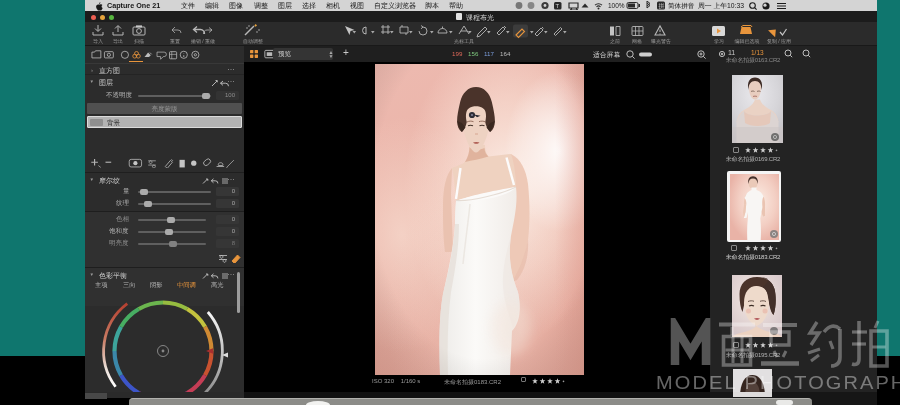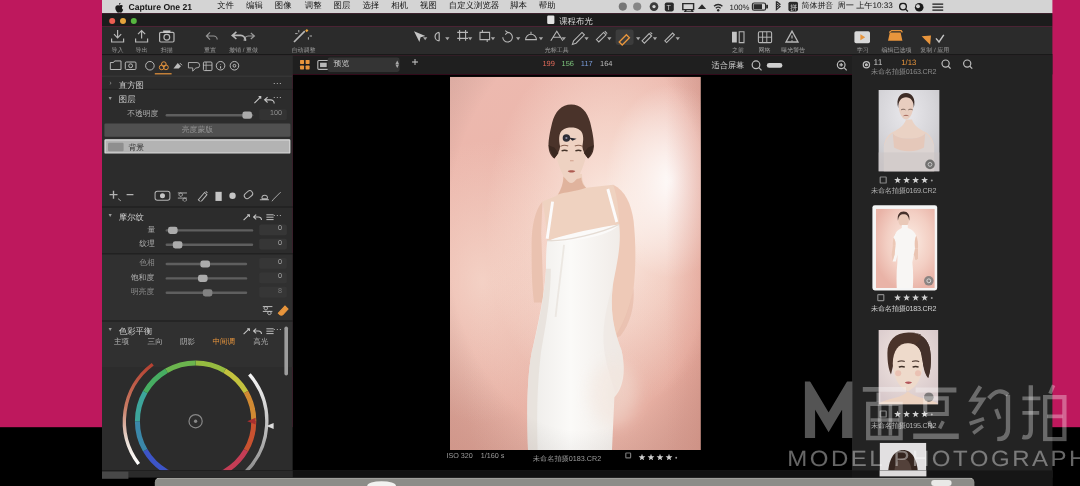--- a/index.html
+++ b/index.html
@@ -1,18 +1,18 @@
 <!DOCTYPE html>
 <html><head>
 <meta charset="utf-8">
 <style>
   * { margin:0; padding:0; box-sizing:border-box; }
   html,body { width:900px; height:405px; background:#000; overflow:hidden;
     font-family:"Liberation Sans", sans-serif; }
-  #stage { position:absolute; left:0; top:0; width:900px; height:356px; background:#be185d; }
+  #stage { position:absolute; left:0; top:0; width:900px; height:356px; background:#0f766e; }
   .abs { position:absolute; }
 
   
   #menubar { left:85px; top:0; width:792px; height:11px; background:#d4d4d4;
     color:#161616; font-size:7px; }
   .mi { position:absolute; top:0; line-height:11px; white-space:nowrap; }
 
   
   #titlebar { left:85px; top:11px; width:792px; height:11px; background:#1c1c1c; }
   .tl { position:absolute; top:3.5px; width:5px; height:5px; border-radius:50%; }

